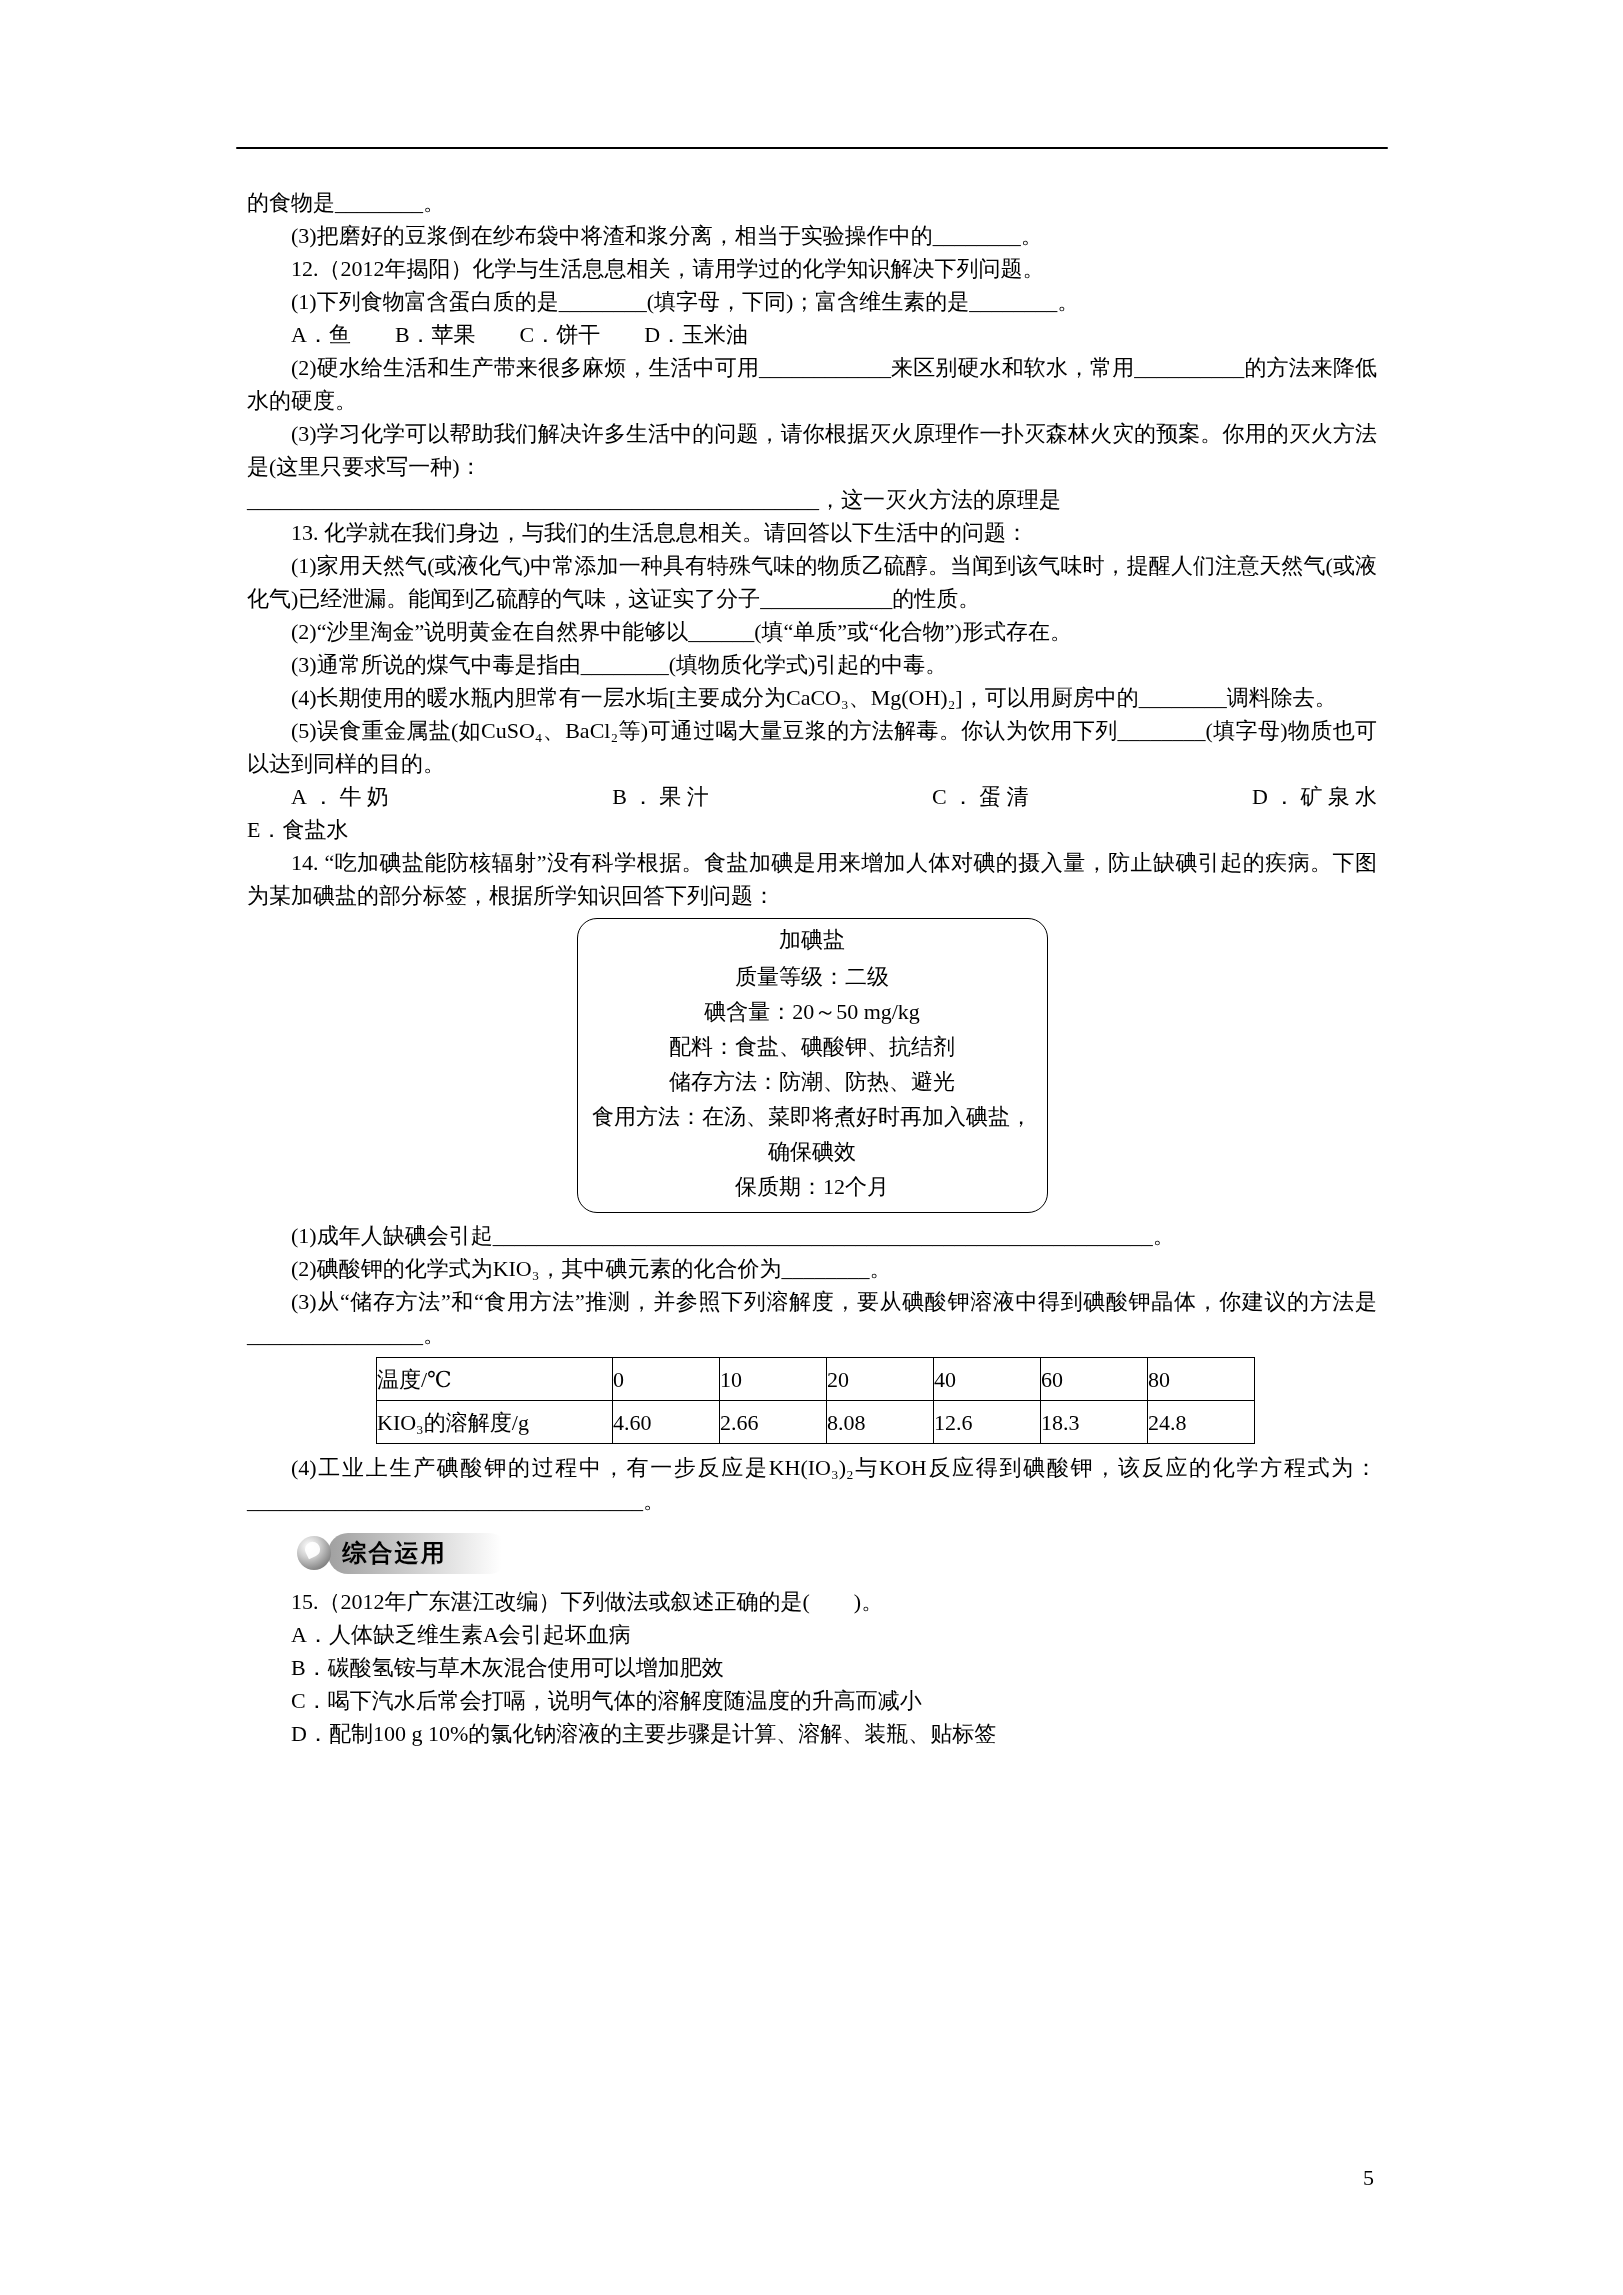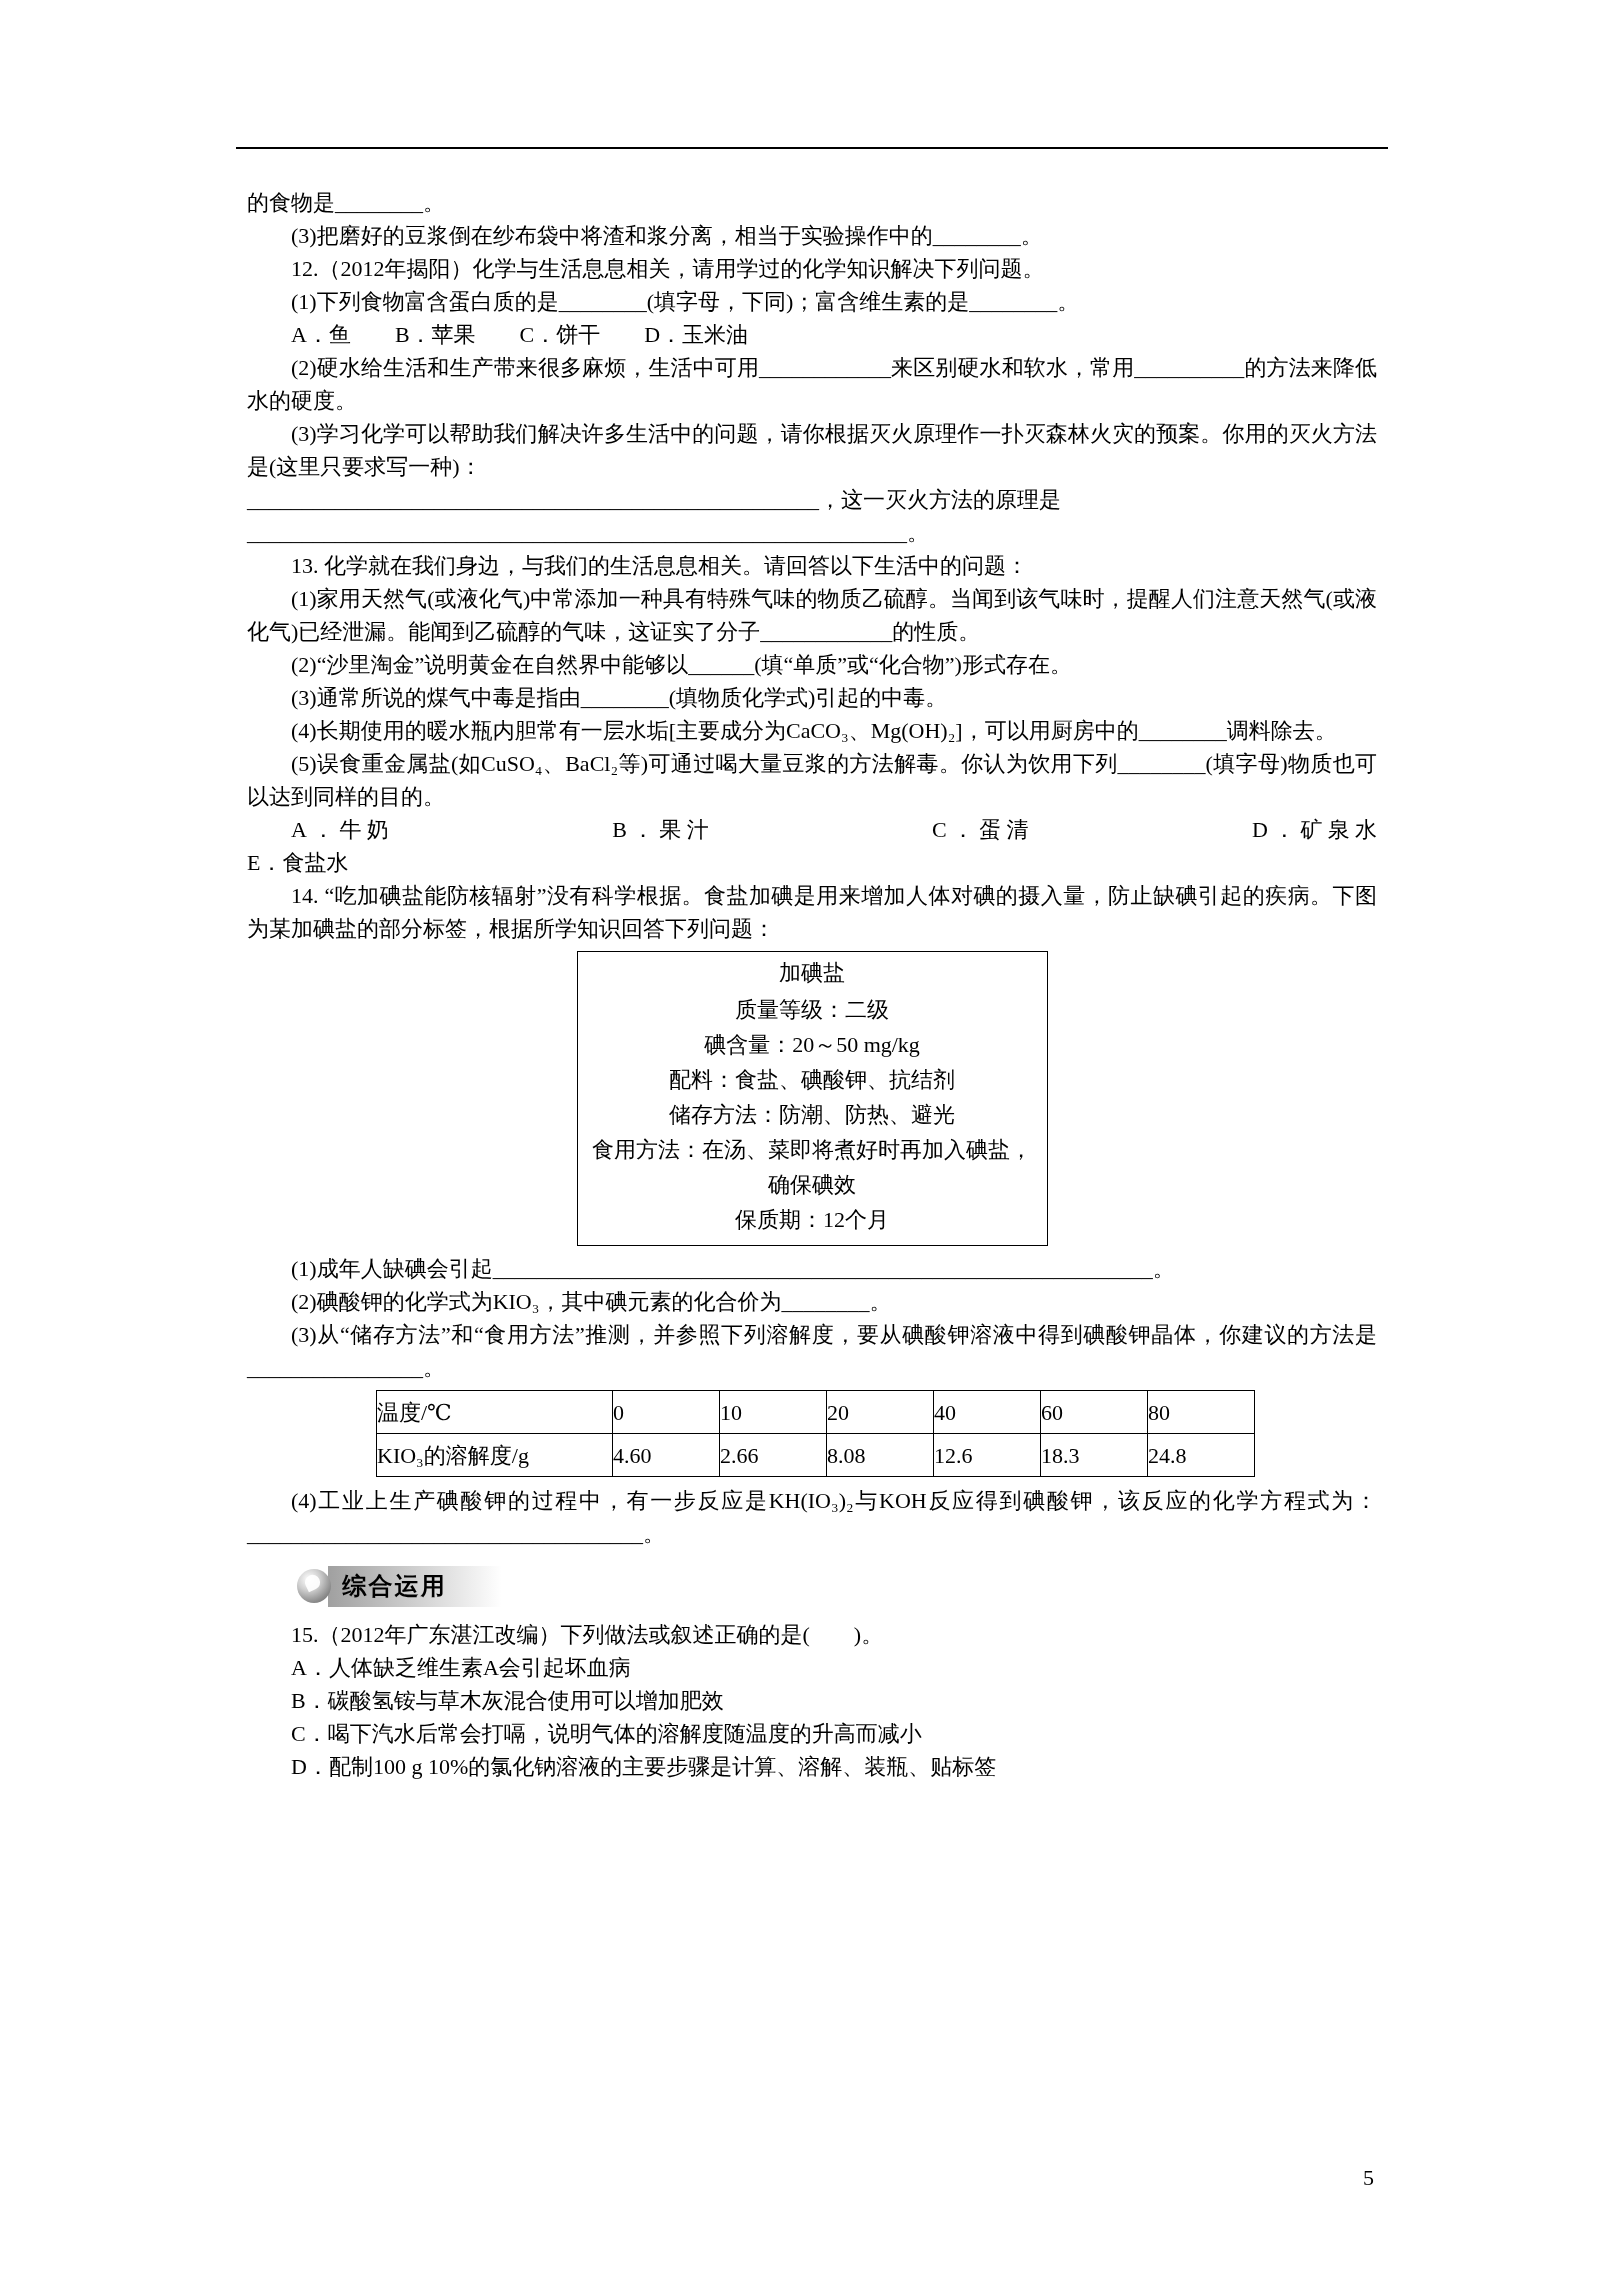--- a/index.html
+++ b/index.html
@@ -1,15 +1,15 @@
 <!DOCTYPE html>
 <html style="font-size:9px"><head>
 <meta charset="utf-8">
 <style>
-  * { margin:0; padding:0; box-sizing:border-box; }
+  * { margin:0; padding:0; box-sizing:border-box;border-radius:20px; }
   html,body { background:#ffffff; }
   .page {
     position:relative;
     width:1623px;
     height:2295px;
     background:#ffffff;
     color:#000;
     font-family:"Liberation Serif","DejaVu Serif",serif;
     overflow:hidden;
   }
@@ -104,21 +104,20 @@
   <div class="content">
 
     <p>的食物是________。</p>
     <p class="indent">(3)把磨好的豆浆倒在纱布袋中将渣和浆分离，相当于实验操作中的________。</p>
     <p class="indent">12.（2012年揭阳）化学与生活息息相关，请用学过的化学知识解决下列问题。</p>
     <p class="indent">(1)下列食物富含蛋白质的是________(填字母，下同)；富含维生素的是________。</p>
     <p class="indent">A．鱼　　B．苹果　　C．饼干　　D．玉米油</p>
     <p class="indent">(2)硬水给生活和生产带来很多麻烦，生活中可用____________来区别硬水和软水，常用__________的方法来降低水的硬度。</p>
     <p class="indent">(3)学习化学可以帮助我们解决许多生活中的问题，请你根据灭火原理作一扑灭森林火灾的预案。你用的灭火方法是(这里只要求写一种)：</p>
     <p>____________________________________________________，这一灭火方法的原理是</p>
-    <p>____________________________________________________________。</p>
     <p class="indent">13. 化学就在我们身边，与我们的生活息息相关。请回答以下生活中的问题：</p>
     <p class="indent">(1)家用天然气(或液化气)中常添加一种具有特殊气味的物质乙硫醇。当闻到该气味时，提醒人们注意天然气(或液化气)已经泄漏。能闻到乙硫醇的气味，这证实了分子____________的性质。</p>
     <p class="indent">(2)“沙里淘金”说明黄金在自然界中能够以______(填“单质”或“化合物”)形式存在。</p>
     <p class="indent">(3)通常所说的煤气中毒是指由________(填物质化学式)引起的中毒。</p>
     <p class="indent">(4)长期使用的暖水瓶内胆常有一层水垢[主要成分为CaCO₃、Mg(OH)₂]，可以用厨房中的________调料除去。</p>
     <p class="indent">(5)误食重金属盐(如CuSO₄、BaCl₂等)可通过喝大量豆浆的方法解毒。你认为饮用下列________(填字母)物质也可以达到同样的目的。</p>
     <p class="indent">A．牛奶　　　　　　　　B．果汁　　　　　　　　C．蛋清　　　　　　　　D．矿泉水　　　　　　　　E．食盐水</p>
     <p class="indent">14. “吃加碘盐能防核辐射”没有科学根据。食盐加碘是用来增加人体对碘的摄入量，防止缺碘引起的疾病。下图为某加碘盐的部分标签，根据所学知识回答下列问题：</p>
 
     <div class="label-box">

